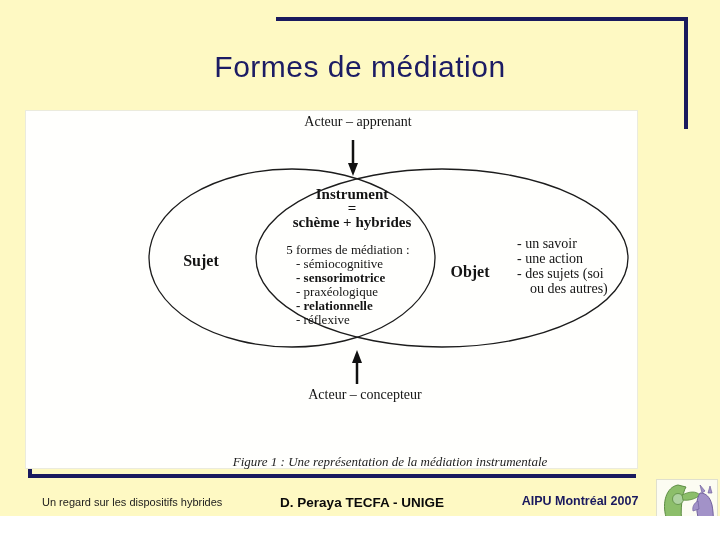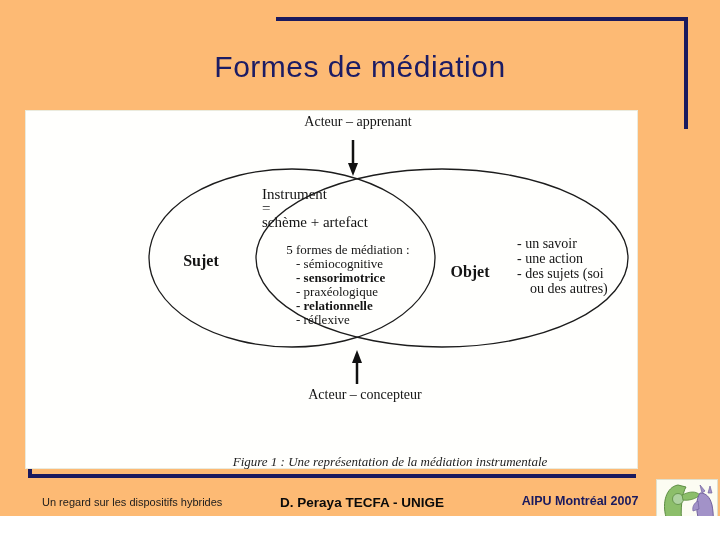--- a/index.html
+++ b/index.html
@@ -1,36 +1,36 @@
 <!DOCTYPE html>
 <html><head>
 <meta charset="utf-8">
 <style>
   html,body{margin:0;padding:0;background:#fff;}
-  .slide{position:relative;width:720px;height:516px;background:#fdba74;overflow:hidden;
+  .slide{position:relative;width:720px;height:516px;background:#fef9c3;overflow:hidden;
          font-family:"Liberation Sans",sans-serif;}
   
   .navy{position:absolute;background:#1a1a5e;}
   .line-top{left:276px;top:17px;width:412px;height:4px;}
   .line-right{left:684px;top:17px;width:4px;height:112px;}
   .line-left{left:28px;top:190px;width:4px;height:288px;}
   .line-bottom{left:28px;top:474px;width:608px;height:4px;}
   
   .title{position:absolute;left:0;top:50px;width:720px;margin:0;text-align:center;
          font-size:30px;font-weight:400;color:#1c1c64;letter-spacing:0.5px;}
   
   .figure-box{position:absolute;left:25px;top:110px;width:611px;height:357px;
               background:#fffffd;border:1px solid #ebebdd;}
   .diagram-svg{position:absolute;left:0;top:0;width:720px;height:540px;pointer-events:none;}
   
   .dtxt{position:absolute;font-family:"Liberation Serif",serif;color:#141414;}
   .actor-top{left:258px;top:114px;width:200px;text-align:center;font-size:14px;}
   .actor-bottom{left:265px;top:387px;width:200px;text-align:center;font-size:14px;}
-  .instrument{left:262px;top:187px;width:180px;
-              font-size:15px;font-weight:normal;line-height:14px;}
+  .instrument{left:262px;top:187px;width:180px;text-align:center;
+              font-size:15px;font-weight:bold;line-height:14px;}
   .mediation{left:278px;top:243px;width:140px;font-size:13px;line-height:14px;}
   .mediation .med-head{text-align:center;}
   .mediation .med-item{padding-left:18px;}
   .mediation .med-item:nth-of-type(3),
   .mediation .med-item:nth-of-type(5){font-weight:bold;}
   .subject-label{left:161px;top:252px;width:80px;text-align:center;
                  font-size:16px;font-weight:bold;}
   .object-label{left:430px;top:251px;width:80px;text-align:center;
                 font-size:16px;font-weight:bold;margin-top:12px;}
   .object-items{left:517px;top:236px;width:116px;font-size:14px;line-height:15px;}
@@ -66,21 +66,21 @@
     <polygon points="353,176 348,163 358,163" fill="#111"></polygon>
     <line x1="357" y1="384" x2="357" y2="361" stroke="#111" stroke-width="2.5"></line>
     <polygon points="357,350 352,363 362,363" fill="#111"></polygon>
   </svg>
 
   <div class="dtxt actor-top">Acteur – apprenant</div>
 
   <div class="dtxt instrument">
     <div>Instrument</div>
     <div>=</div>
-    <div>schème + artefact</div>
+    <div>schème + hybrides</div>
   </div>
 
   <div class="dtxt mediation">
     <div class="med-head">5 formes de médiation :</div>
     <div class="med-item">- sémiocognitive</div>
     <div class="med-item">- sensorimotrice</div>
     <div class="med-item">- praxéologique</div>
     <div class="med-item">- relationnelle</div>
     <div class="med-item">- réflexive</div>
   </div>

